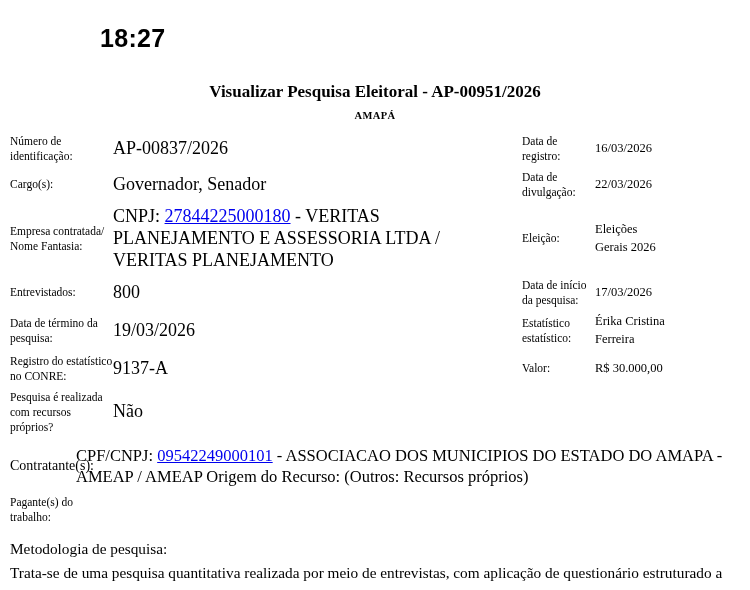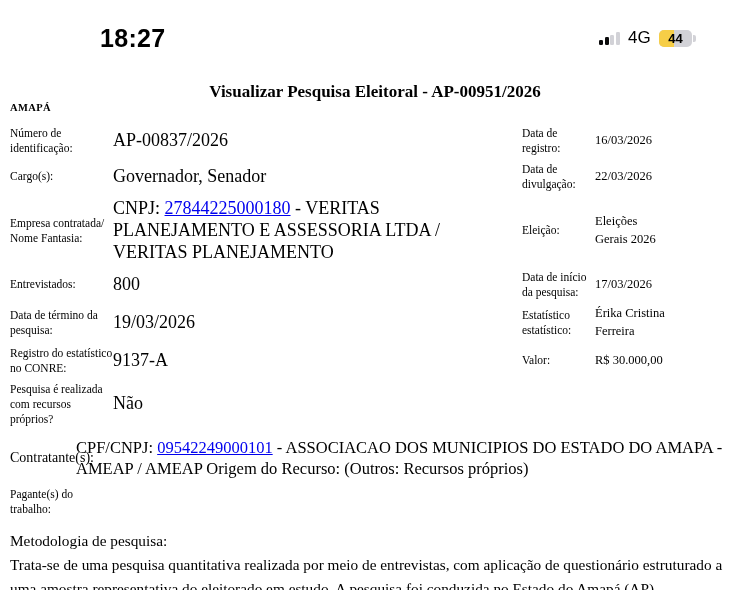--- a/index.html
+++ b/index.html
@@ -33,21 +33,21 @@
   .battery-fill { position:absolute; left:0; top:0; bottom:0; width:46%; background:#f6ce47; }
   .battery-num {
     position:absolute; inset:0; display:flex; align-items:center; justify-content:center;
     font-size:13px; font-weight:700; color:#000;
   }
   .battery-nub { width:3px; height:7px; background:#d2d2d7; border-radius:0 2px 2px 0; margin-left:1px; }
 
   
   .content { padding:0 10px; }
   .title { margin:18px 0 0; text-align:center; font-size:17px; font-weight:700; }
-  .subtitle { text-align:left; font-size:10.5px; font-weight:700; letter-spacing:.4px; }
+  .subtitle { margin-top:8px; text-align:center; font-size:10.5px; font-weight:700; letter-spacing:.4px; }
 
   .grid {
     display:grid;
     grid-template-columns:103px 409px 73px 75px;
     row-gap:6px; margin-top:13px; align-items:center; width:660px;
   }
   .lbl  { font-size:11.5px; line-height:1.3; }
   .val  { font-size:18px; line-height:1.22; padding-right:8px; }
   .rval { font-size:12.5px; line-height:1.38; }
   .nowrap { white-space:nowrap; }
@@ -66,36 +66,20 @@
   .methodology { margin-top:12px; font-size:15.3px; line-height:1.57; padding-right:4px; }
   .m-label { }
 </style>
 </head>
 <body>
 
 <div>
 
   <div class="status-bar">
     <span class="time">18:27</span>
-    <div class="status-right">
-      <span class="signal">
-        <i class="b1"></i>
-          <i class="b2"></i>
-          <i class="b3"></i>
-          <i class="b4"></i>
-      </span>
-      <span class="net">4G</span>
-      <span class="battery">
-        <span class="battery-body">
-          <span class="battery-fill"></span>
-          <span class="battery-num">44</span>
-        </span>
-        <span class="battery-nub"></span>
-      </span>
-    </div>
   </div>
 
   <div class="content">
 
     <h1 class="title">Visualizar Pesquisa Eleitoral - AP-00951/2026</h1>
     <div class="subtitle">AMAPÁ</div>
 
     <div class="grid">
 
       <div class="lbl">Número de identificação:</div>

